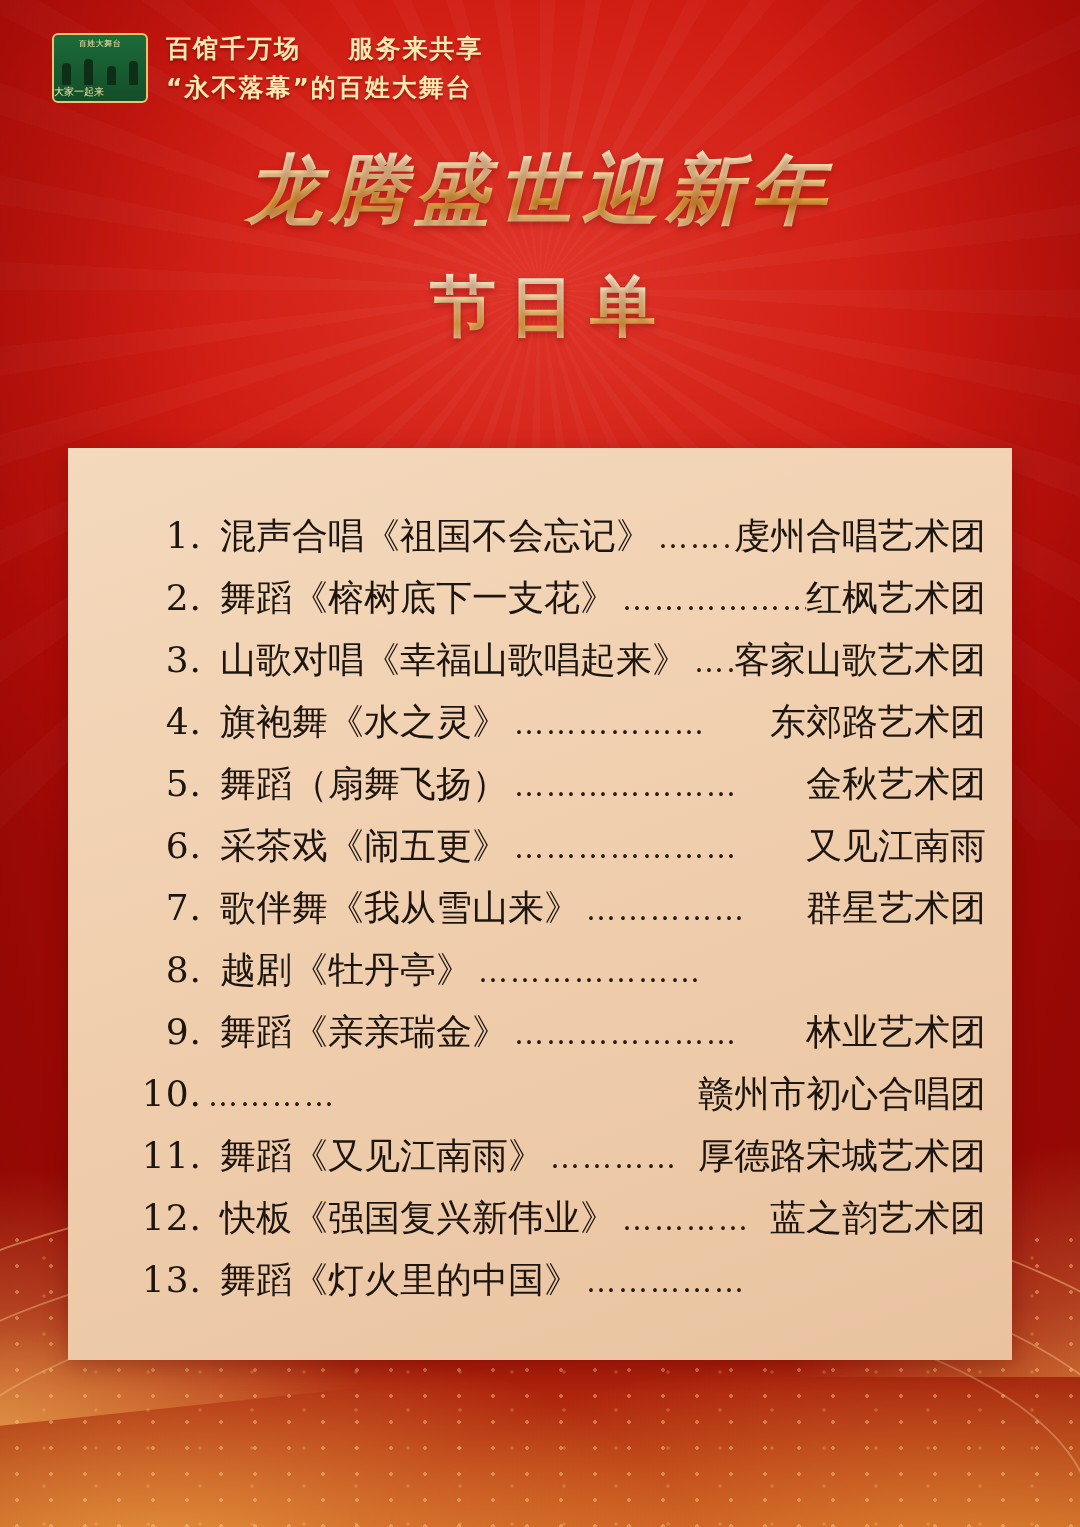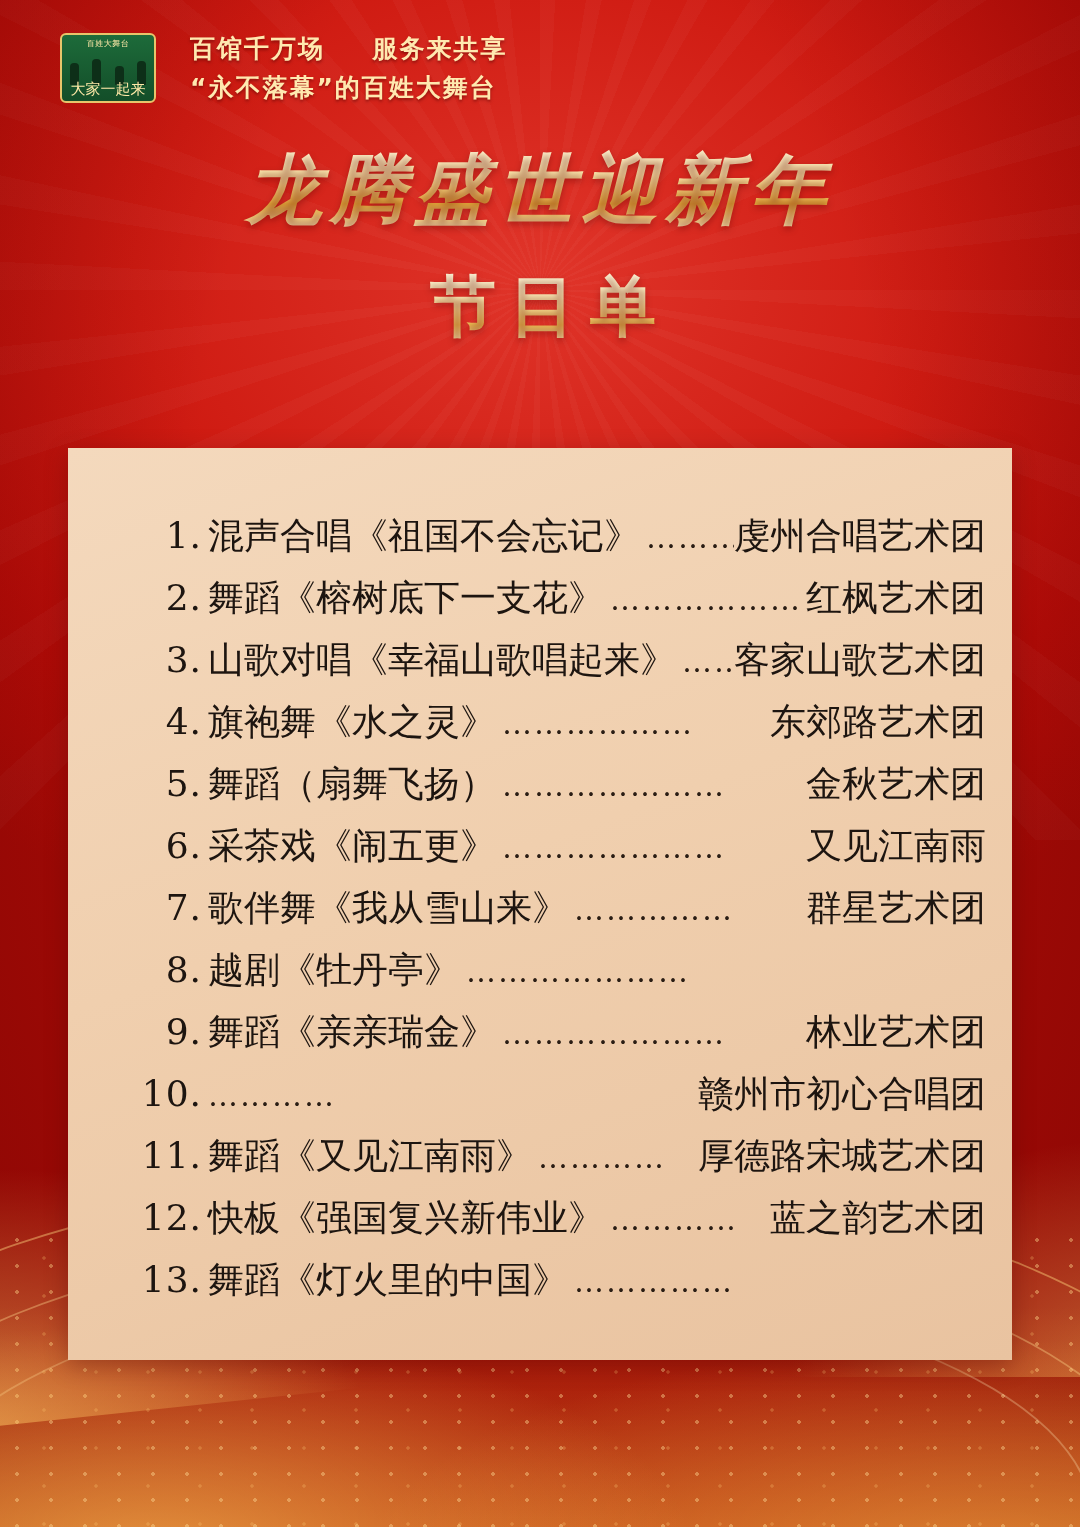--- a/index.html
+++ b/index.html
@@ -42,24 +42,24 @@
     position: absolute;
     inset: 0;
     background: radial-gradient(ellipse at 50% 35%, rgba(0,0,0,0) 45%, rgba(110,4,2,0.45) 100%);
     pointer-events: none;
   }
 
   
   .header {
     position: absolute;
     top: 32px;
-    left: 60px;
+    left: 52px;
     display: flex;
     align-items: center;
-    gap: 34px;
+    gap: 18px;
     z-index: 6;
   }
   .logo {
     width: 92px;
     height: 66px;
     border-radius: 6px;
     background: linear-gradient(#1d6b3a, #134e29);
     border: 2px solid #e8c56a;
     position: relative;
     overflow: hidden;
@@ -89,22 +89,21 @@
     height: 22px;
     background: #0d2f18;
     border-radius: 4px 4px 1px 1px;
   }
   .logo .logo-figs i:nth-child(2) { height: 26px; }
   .logo .logo-figs i:nth-child(3) { height: 19px; }
   .logo .logo-figs i:nth-child(4) { height: 24px; }
   .logo .logo-bottom {
     position: absolute;
     bottom: 2px; left: 0; right: 0;
-    text-align: center;
-    font-size: 15px;
+    font-size: 10px;
     color: #ffe9a8;
     font-family: "DejaVu Sans", sans-serif;
   }
   .slogan {
     display: flex;
     flex-direction: column;
     gap: 6px;
   }
   .slogan-line {
     font-family: "DejaVu Sans", "Liberation Sans", sans-serif;
@@ -181,20 +180,21 @@
     white-space: nowrap;
   }
   .idx {
     display: inline-block;
     min-width: 62px;
     text-align: right;
     letter-spacing: 1px;
   }
   .name {
     padding-left: 6px;
+    margin-left: 12px;
   }
   .dots {
     flex: 1 1 auto;
     overflow: hidden;
     white-space: nowrap;
     letter-spacing: 2px;
     color: #2a1d14;
     padding: 0 6px;
     font-size: 30px;
   }

